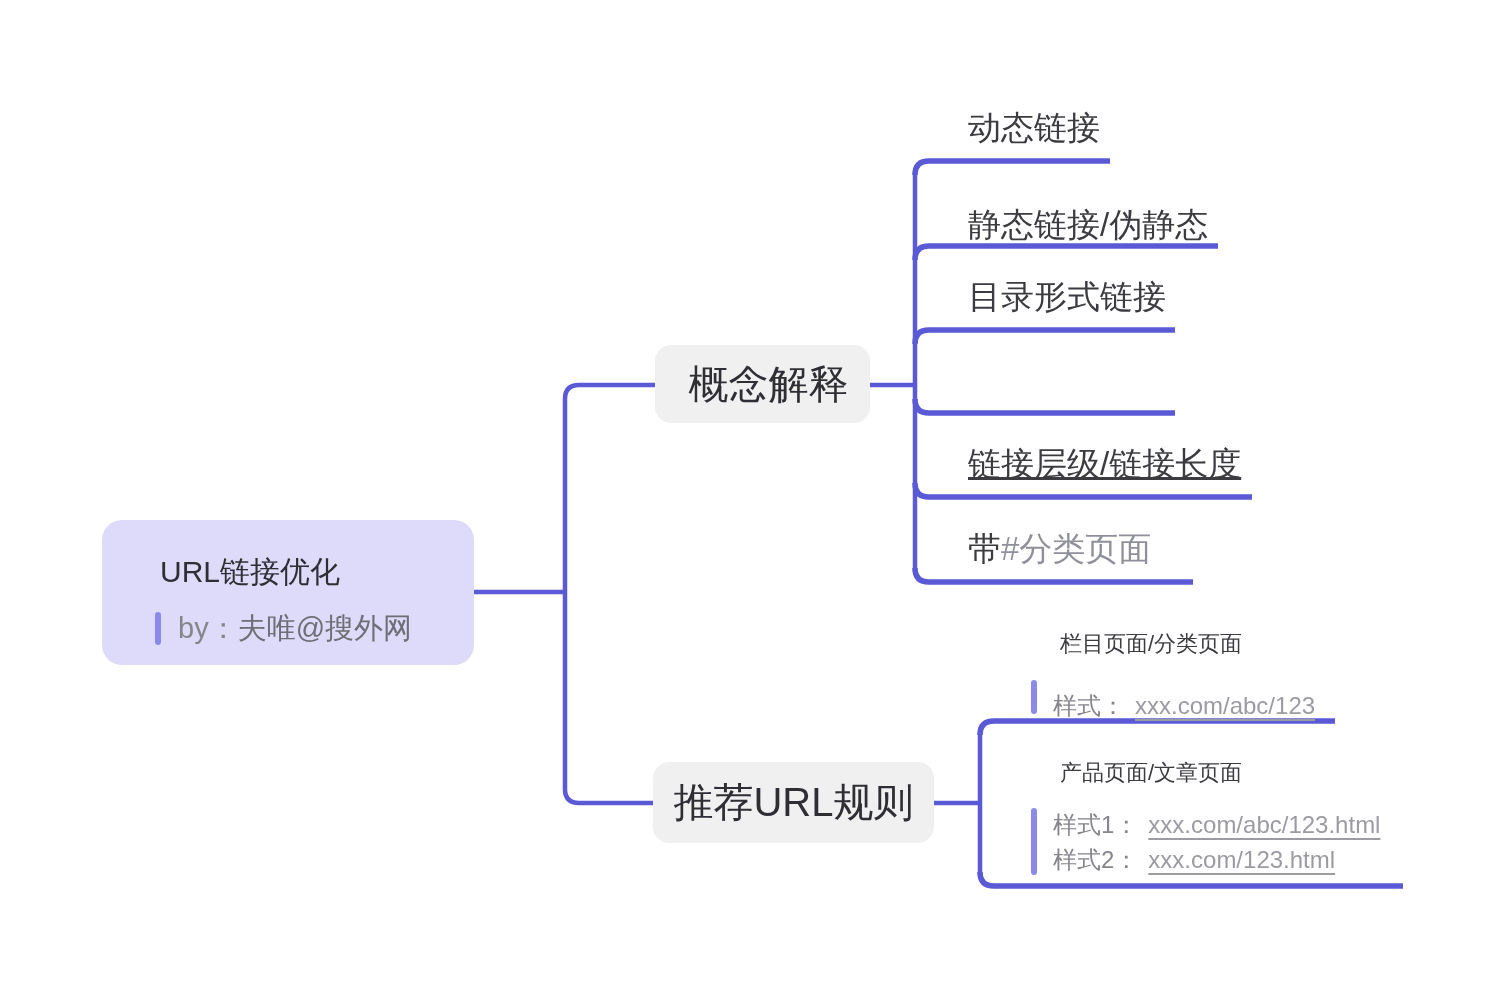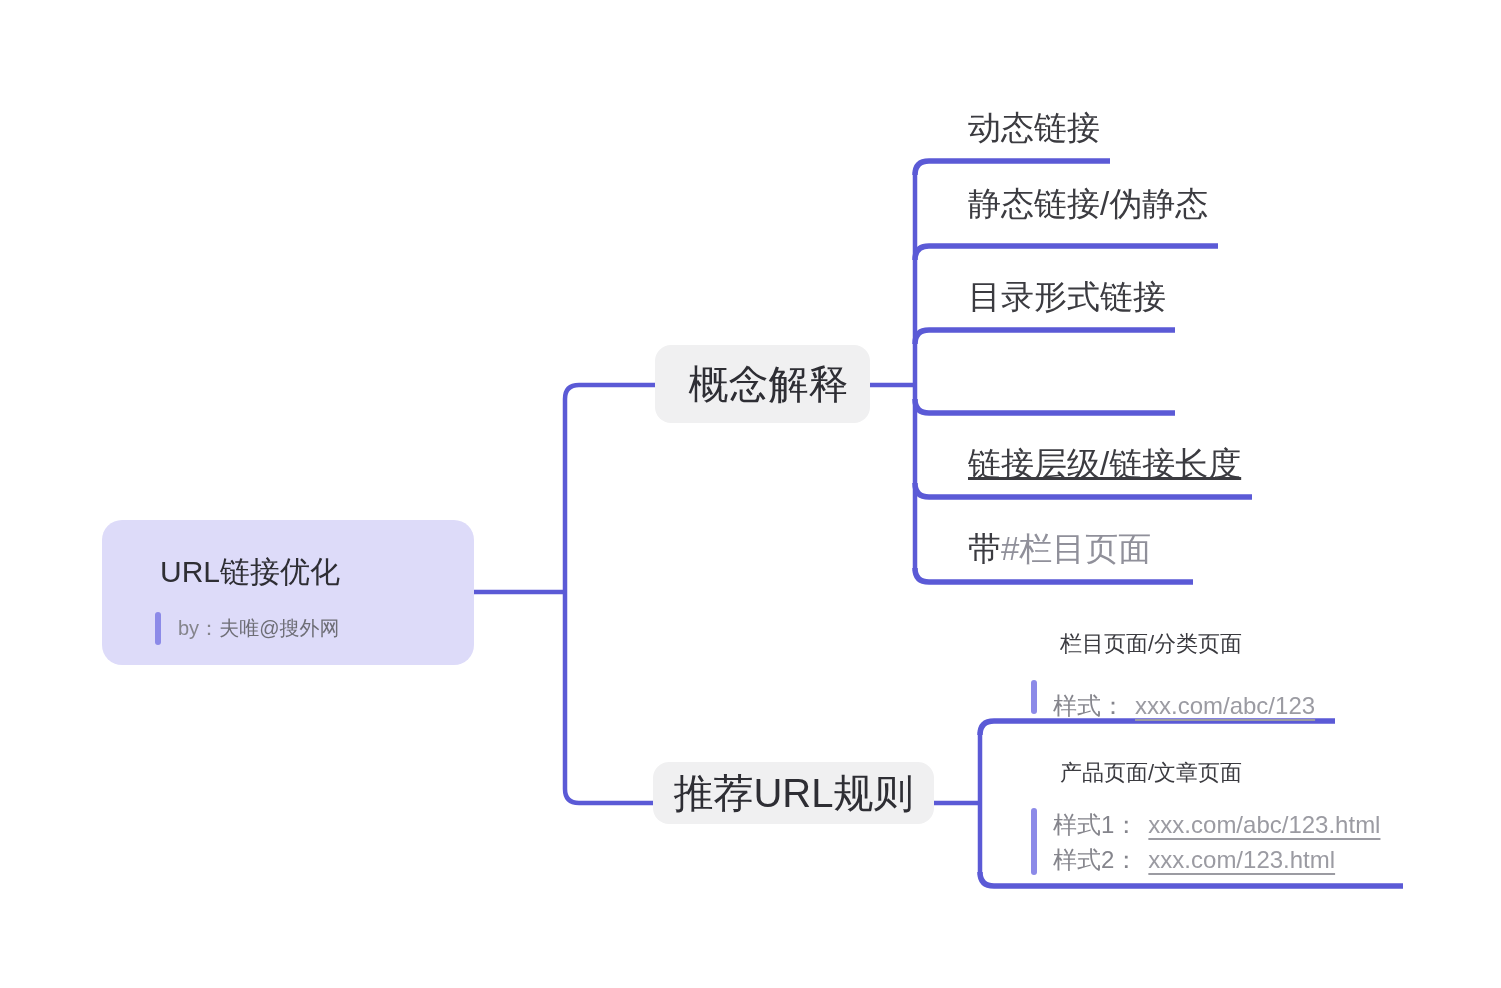--- a/index.html
+++ b/index.html
@@ -47,27 +47,27 @@
   .root-title{
     position:absolute;left:160px;top:546px;height:52px;line-height:52px;
     font-size:30px;color:var(--title-text);white-space:nowrap;
   }
   .root-note-bar{
     position:absolute;left:155px;top:612px;width:6px;height:33px;
     background:var(--note-bar);border-radius:3px;
   }
   .root-note{
     position:absolute;left:178px;top:613px;height:30px;line-height:30px;
-    font-size:20px;white-space:nowrap;
+    font-size:29px;white-space:nowrap;
   }
   .root-note .note-label{color:var(--note-label-text);}
   .root-note .note-author{color:var(--author-text);}
 
   .box-concepts{left:655px;top:345px;width:215px;height:78px;padding-left:12px;}
-  .box-rules{left:653px;top:762px;width:281px;height:62px;}
+  .box-rules{left:653px;top:762px;width:281px;height:81px;}
 
   .leaf-label{
     position:absolute;left:968px;height:44px;line-height:44px;
     font-size:33px;color:var(--label-text);white-space:nowrap;
   }
   .leaf-label .muted{color:var(--muted-text);}
 
   .leaf2-label{
     position:absolute;left:1060px;height:44px;line-height:44px;
     font-size:22px;color:var(--label-text);white-space:nowrap;
@@ -123,25 +123,25 @@
   </div>
 
   <div class="topic-box box-concepts">
     <span>概念解释</span>
   </div>
   <div class="topic-box box-rules">
     <span>推荐URL规则</span>
   </div>
 
   <div class="leaf-label" style="top:106px;">动态链接</div>
-  <div class="leaf-label" style="top:182px;">静态链接/伪静态</div>
+  <div class="leaf-label" style="top:203px;">静态链接/伪静态</div>
   <div class="leaf-label" style="top:275px;">目录形式链接</div>
   <div class="leaf-label" style="top:442px;text-decoration:underline;">链接层级/链接长度</div>
   <div class="leaf-label" style="top:527px;">
-    <span>带</span><span class="muted">#栏目页面</span>
+    <span>带</span><span class="muted">#分类页面</span>
   </div>
 
   <div class="leaf2-label" style="top:622px;">栏目页面/分类页面</div>
   <div class="note-bar" style="top:680px;height:34px;"></div>
   <div class="note-line" style="top:688px;">
     <span class="note-label">样式：</span><span class="note-link">xxx.com/abc/123</span>
   </div>
 
   <div class="leaf2-label" style="top:751px;">产品页面/文章页面</div>
   <div class="note-bar" style="top:808px;height:67px;"></div>

